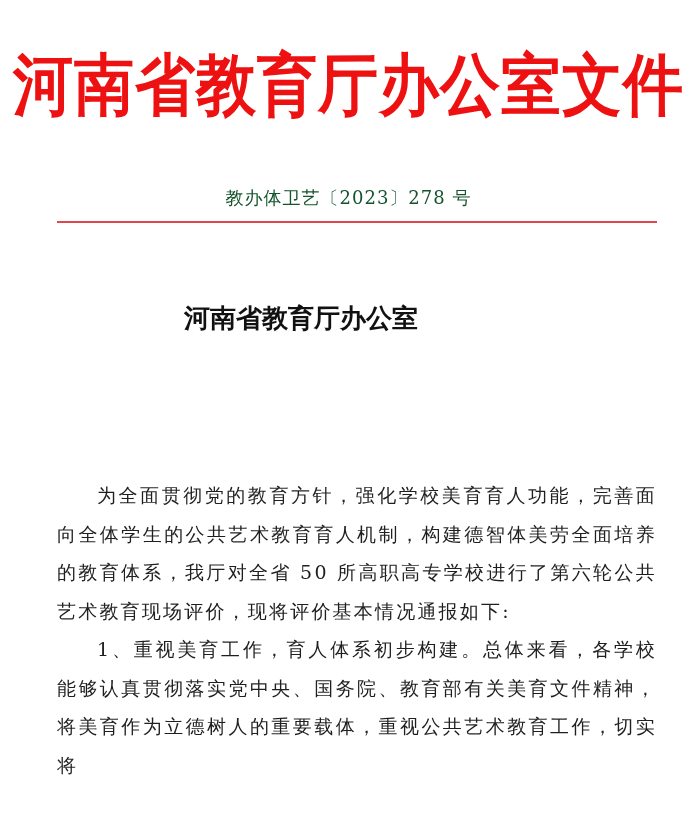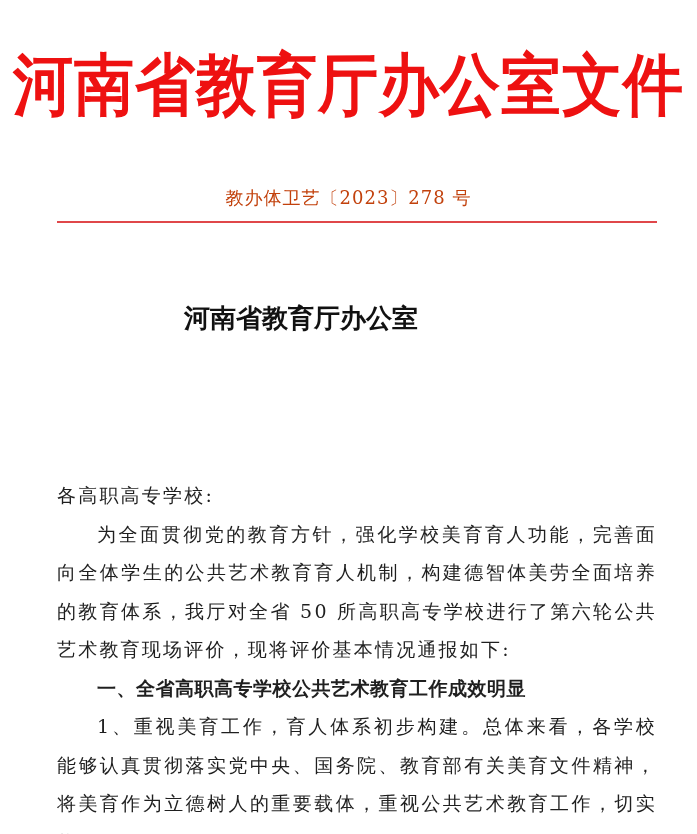--- a/index.html
+++ b/index.html
@@ -31,21 +31,21 @@
       transform-origin: top center;
     }
     .doc-number {
       position: absolute;
       left: 0;
       top: 186px;
       width: 697px;
       text-align: center;
       font-size: 18px;
       line-height: 24px;
-      color: #c2410c;
+      color: #14532d;
       letter-spacing: 1px;
     }
     .red-rule {
       position: absolute;
       left: 57px;
       top: 221px;
       width: 600px;
       height: 2px;
       background: #e0474a;
     }
@@ -96,17 +96,15 @@
 
 <div class="doc-number">教办体卫艺〔2023〕278 号</div>
 
 <div class="red-rule"></div>
 
 <div class="title">
   <div>河南省教育厅办公室</div>
 </div>
 
 <div class="body-text">
-  <p>各高职高专学校:</p>
   <p class="indent">为全面贯彻党的教育方针，强化学校美育育人功能，完善面向全体学生的公共艺术教育育人机制，构建德智体美劳全面培养的教育体系，我厅对全省 50 所高职高专学校进行了第六轮公共艺术教育现场评价，现将评价基本情况通报如下:</p>
-  <p class="indent section-heading">一、全省高职高专学校公共艺术教育工作成效明显</p>
   <p class="indent">1、重视美育工作，育人体系初步构建。总体来看，各学校能够认真贯彻落实党中央、国务院、教育部有关美育文件精神，将美育作为立德树人的重要载体，重视公共艺术教育工作，切实将</p>
 </div>
 
 </body></html>

